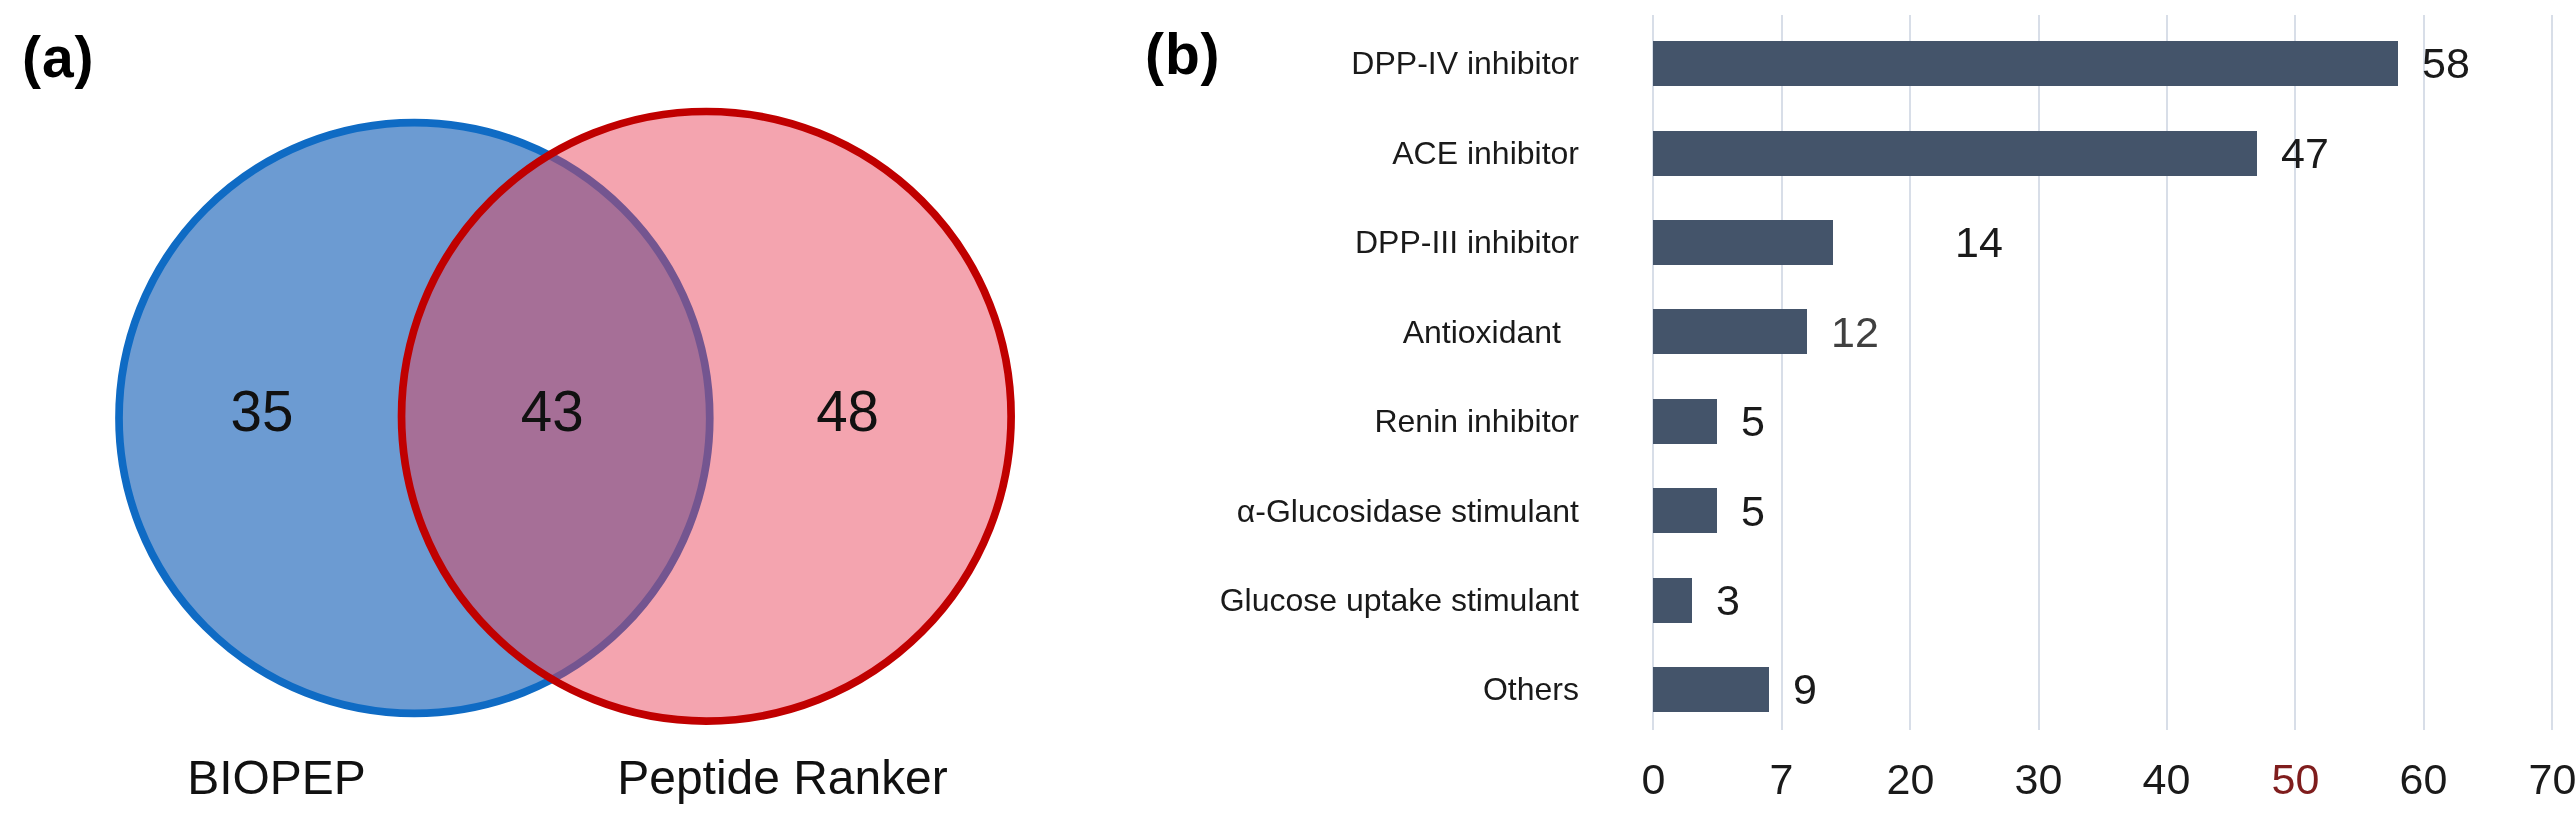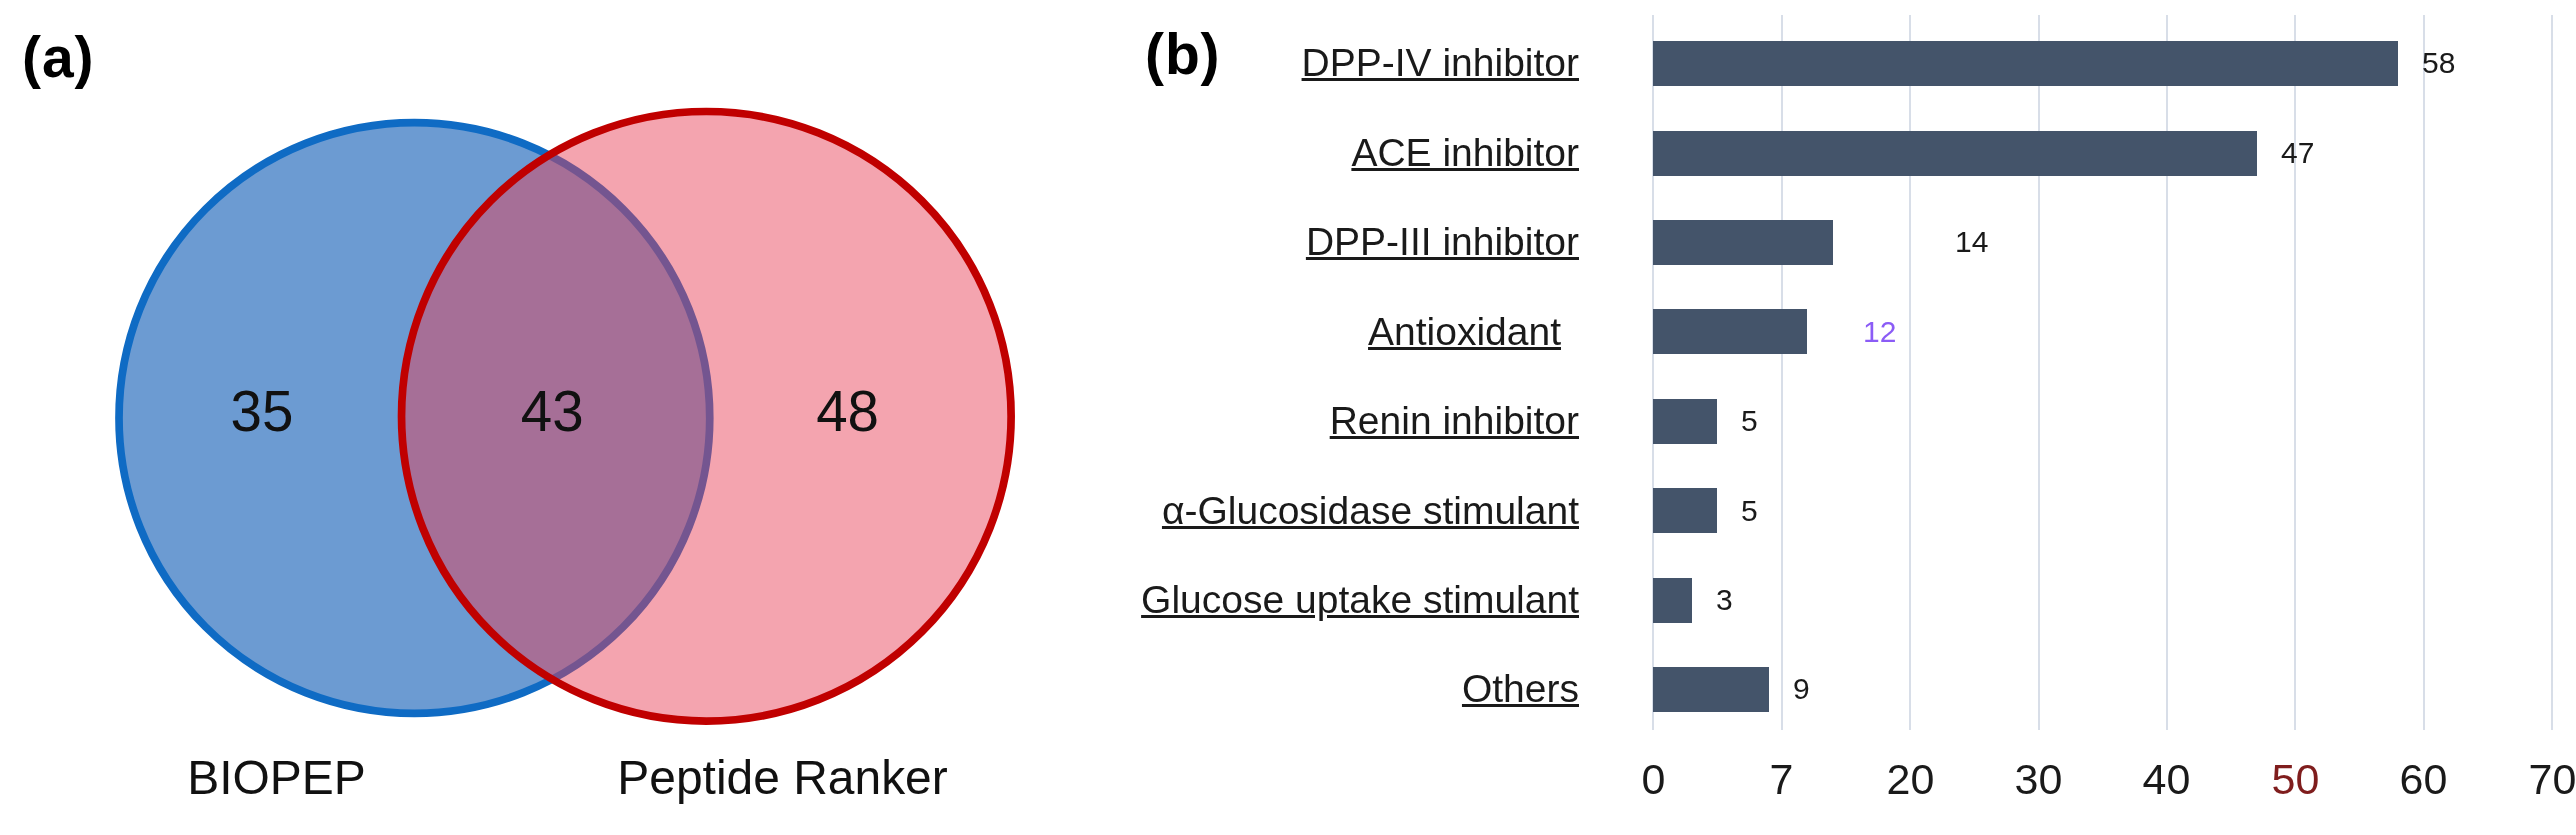--- a/index.html
+++ b/index.html
@@ -36,29 +36,28 @@
     text-anchor: middle;
     dominant-baseline: central;
     font-family: "Liberation Sans", sans-serif;
   }
 
   .gridline { position: absolute; width: 1.7px; }
   .bar { position: absolute; }
   .cat-label {
     position: absolute;
     text-align: right;
-    font-size: 39px;
+    font-size: 32px;
     line-height: 46px;
     white-space: nowrap;
     color: #1a1a1a;
-    text-decoration: underline;
   }
   .val-label {
     position: absolute;
-    font-size: 30px;
+    font-size: 43px;
     line-height: 46px;
     color: #1a1a1a;
   }
   .tick-label {
     position: absolute;
     text-align: center;
     font-size: 43px;
     line-height: 48px;
     color: #1a1a1a;
   }
@@ -105,21 +104,21 @@
       <div class="bar" style="left: 1653px; top: 41px; width: 745px; height: 45px; background: rgb(68, 84, 106);"></div>
       <div class="val-label" style="left: 2422px; top: 40px; color: rgb(26, 26, 26);">58</div>
       <div class="cat-label" style="left: 809px; top: 130px; width: 770px; color: rgb(26, 26, 26);">ACE inhibitor</div>
       <div class="bar" style="left: 1653px; top: 131px; width: 604px; height: 45px; background: rgb(68, 84, 106);"></div>
       <div class="val-label" style="left: 2281px; top: 130px; color: rgb(26, 26, 26);">47</div>
       <div class="cat-label" style="left: 809px; top: 219px; width: 770px; color: rgb(26, 26, 26);">DPP-III inhibitor</div>
       <div class="bar" style="left: 1653px; top: 220px; width: 180px; height: 45px; background: rgb(68, 84, 106);"></div>
       <div class="val-label" style="left: 1955px; top: 219px; color: rgb(26, 26, 26);">14</div>
       <div class="cat-label" style="left: 791px; top: 309px; width: 770px; color: rgb(26, 26, 26);">Antioxidant</div>
       <div class="bar" style="left: 1653px; top: 309px; width: 154px; height: 45px; background: rgb(68, 84, 106);"></div>
-      <div class="val-label" style="left: 1831px; top: 309px; color: #8b5cf6; margin-left: 32px;">12</div>
+      <div class="val-label" style="left: 1831px; top: 309px; color: #404040;">12</div>
       <div class="cat-label" style="left: 809px; top: 398px; width: 770px; color: rgb(26, 26, 26);">Renin inhibitor</div>
       <div class="bar" style="left: 1653px; top: 399px; width: 64px; height: 45px; background: rgb(68, 84, 106);"></div>
       <div class="val-label" style="left: 1741px; top: 398px; color: rgb(26, 26, 26);">5</div>
       <div class="cat-label" style="left: 809px; top: 488px; width: 770px; color: rgb(26, 26, 26);">α-Glucosidase stimulant</div>
       <div class="bar" style="left: 1653px; top: 488px; width: 64px; height: 45px; background: rgb(68, 84, 106);"></div>
       <div class="val-label" style="left: 1741px; top: 488px; color: rgb(26, 26, 26);">5</div>
       <div class="cat-label" style="left: 809px; top: 577px; width: 770px; color: rgb(26, 26, 26);">Glucose uptake stimulant</div>
       <div class="bar" style="left: 1653px; top: 578px; width: 39px; height: 45px; background: rgb(68, 84, 106);"></div>
       <div class="val-label" style="left: 1716px; top: 577px; color: rgb(26, 26, 26);">3</div>
       <div class="cat-label" style="left: 809px; top: 666px; width: 770px; color: rgb(26, 26, 26);">Others</div>

